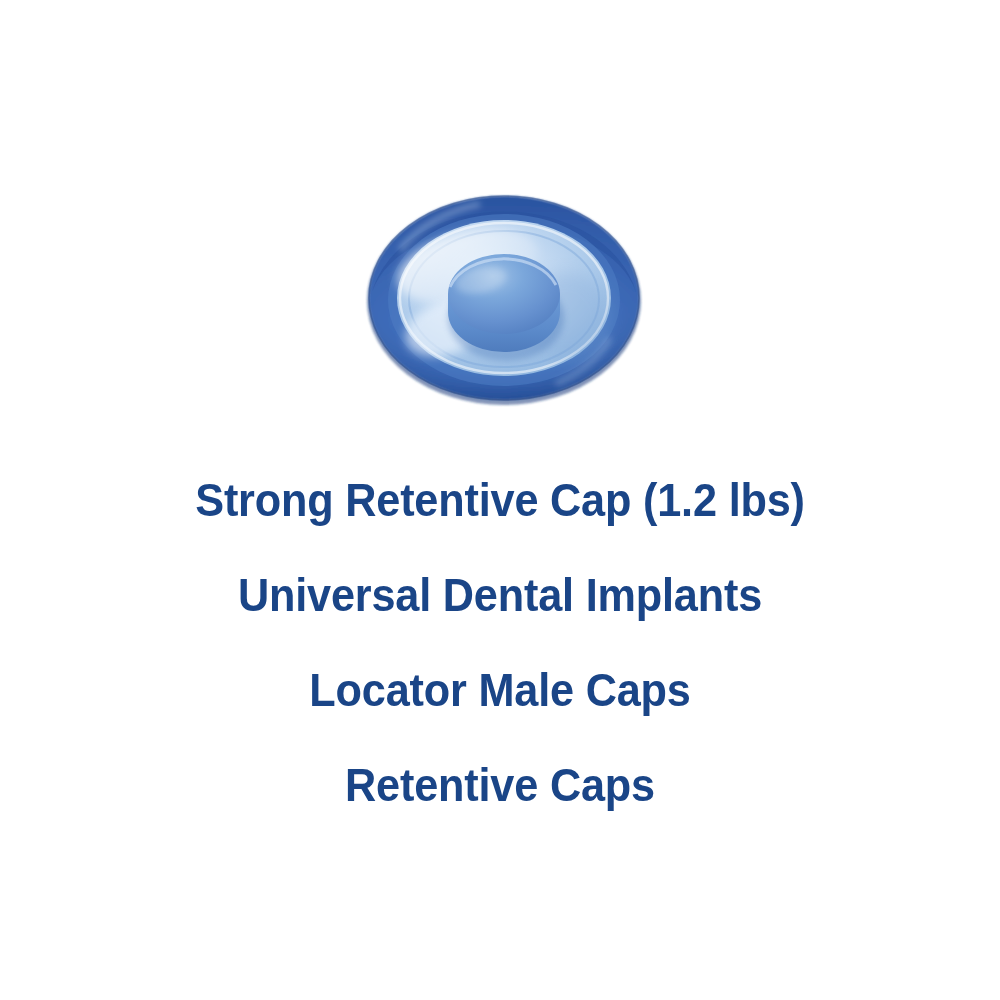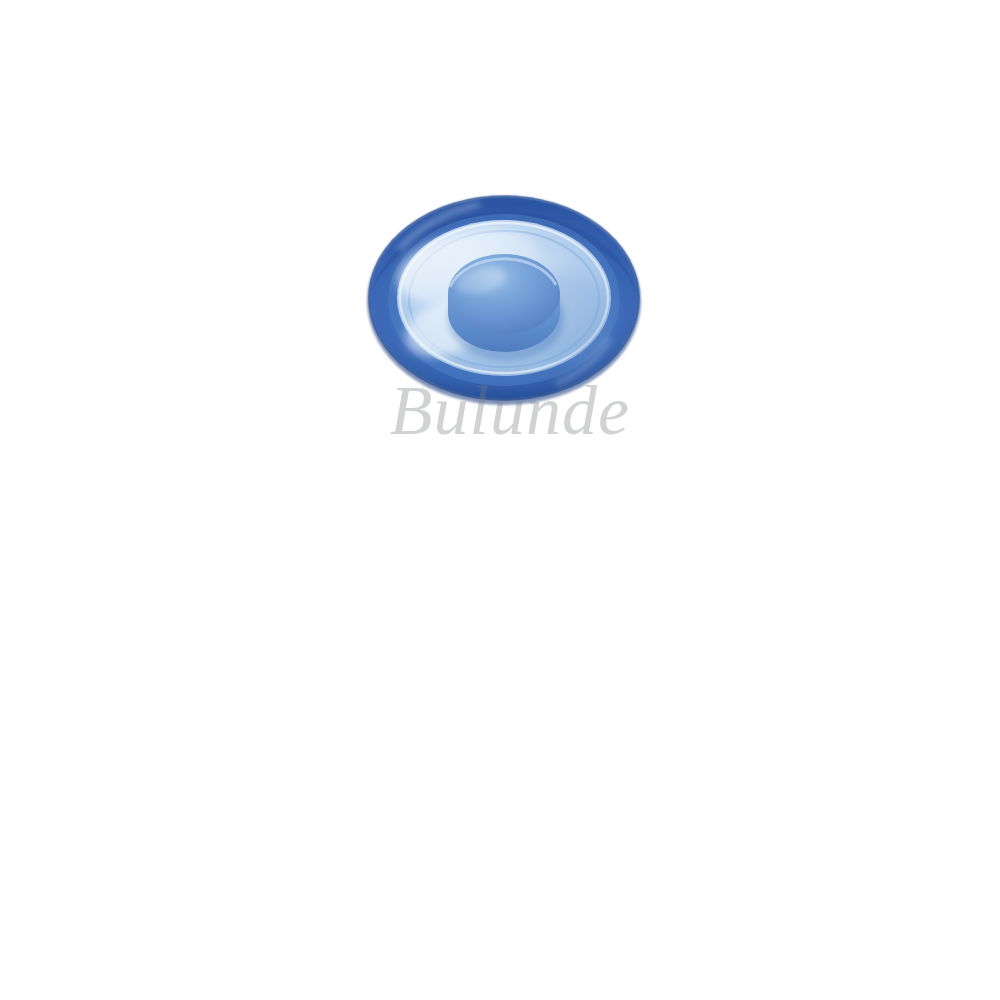--- a/index.html
+++ b/index.html
@@ -175,16 +175,21 @@
 
       <path d="M 40 62 A 132 98 0 0 1 120 16" fill="none" stroke="#cfe0f6" stroke-opacity="0.40" stroke-width="5" filter="url(#blurSm)"></path>
       <path d="M 250 150 A 130 98 0 0 1 196 196" fill="none" stroke="#b9d2f0" stroke-opacity="0.30" stroke-width="6" filter="url(#blurSm)"></path>
 
       <path d="M 20 140 A 135 102 0 0 0 268 140 A 135 102 0 0 1 20 140 Z" fill="#1f3f7d" opacity="0.16" filter="url(#blurMd)"></path>
 
       <ellipse cx="144" cy="110" rx="135" ry="102" fill="none" stroke="#20417f" stroke-opacity="0.45" stroke-width="1.6"></ellipse>
     </svg>
   </div>
 
-  <div id="watermark">Bulunde</div>
 
+  <div id="caption-block">
+    <div class="caption-line">Strong Retentive Cap (1.2 lbs)</div>
+    <div class="caption-line">Universal Dental Implants</div>
+    <div class="caption-line">Locator Male Caps</div>
+    <div class="caption-line">Retentive Caps</div>
+  </div>
 
 </div>
 
 </body></html>

